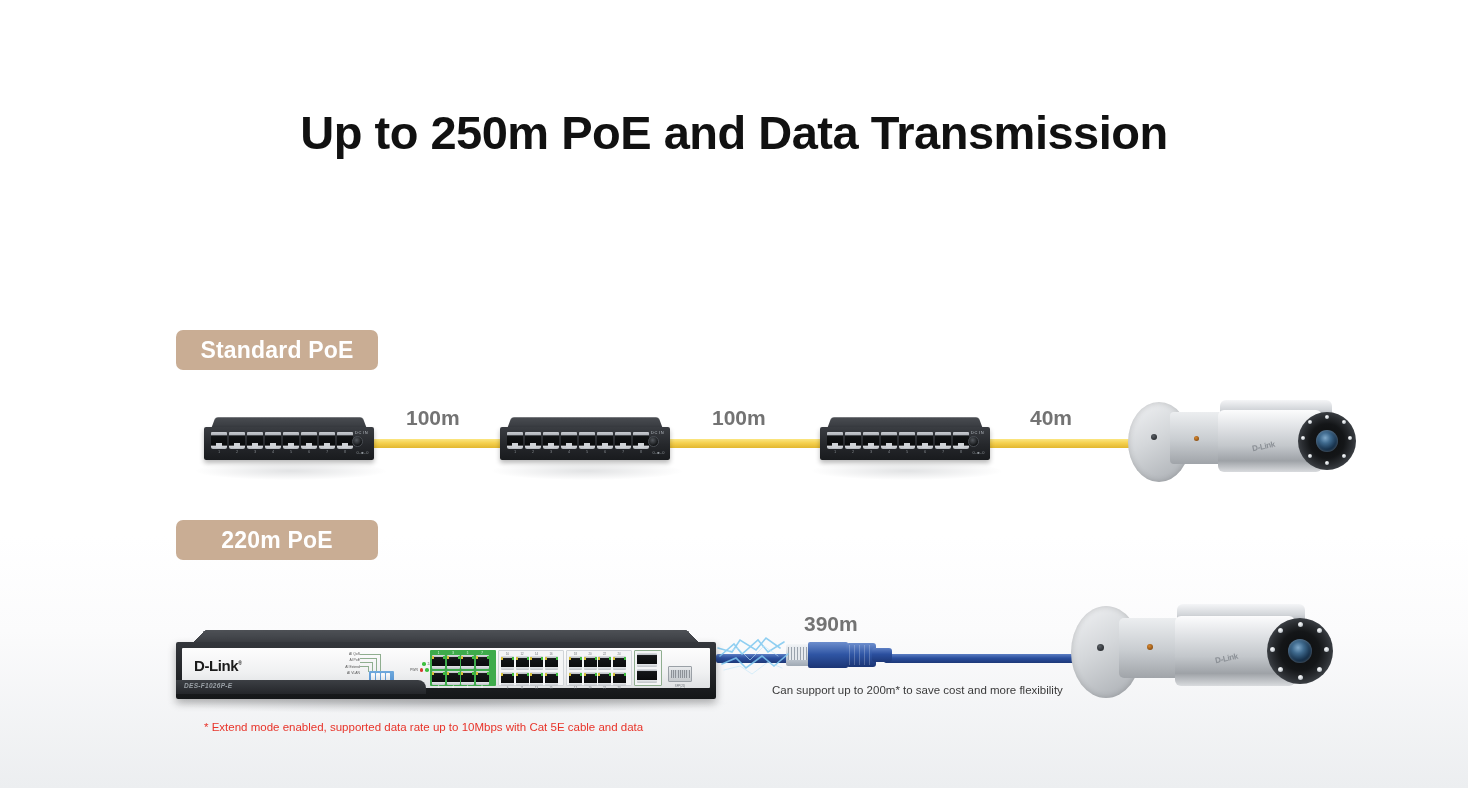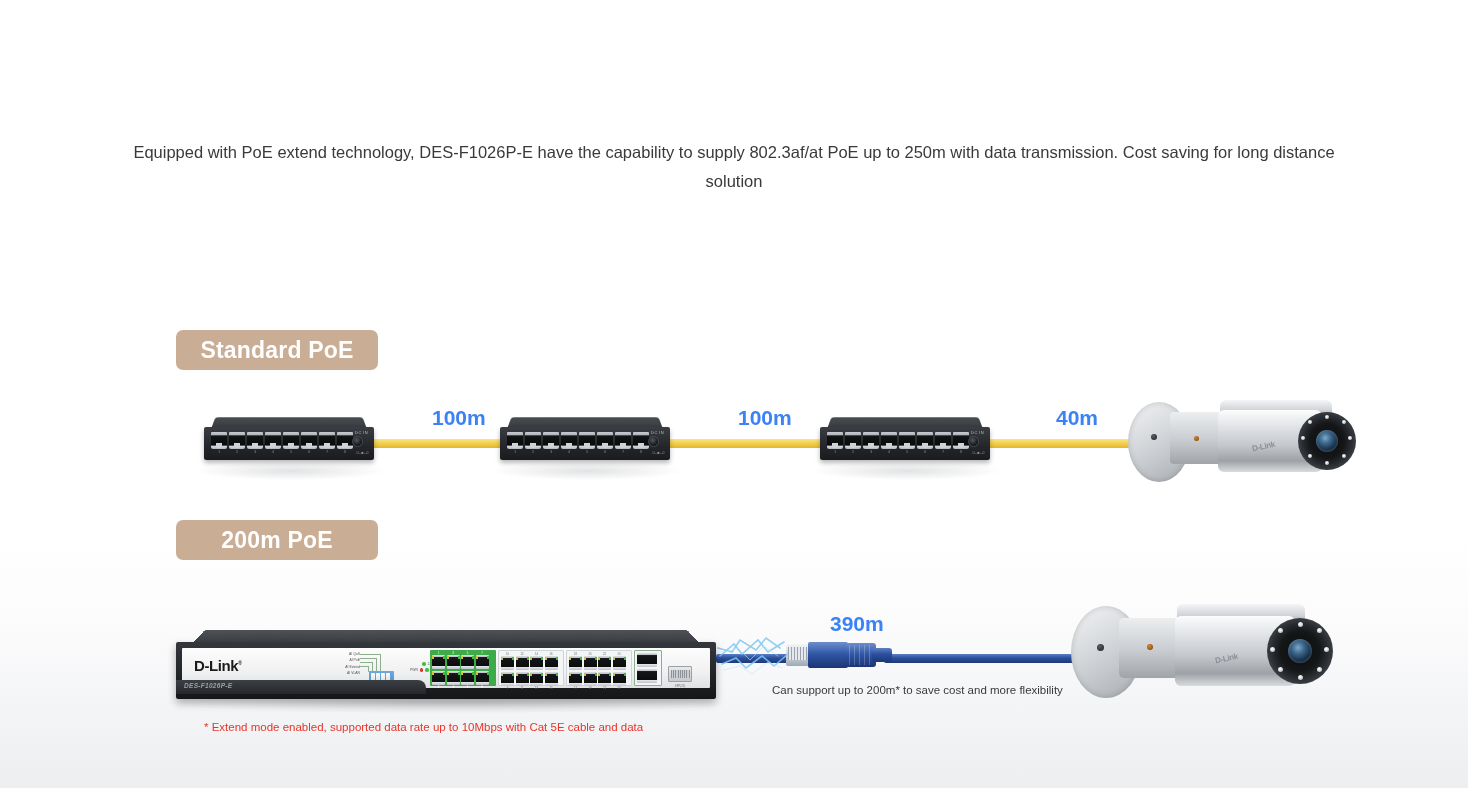--- a/index.html
+++ b/index.html
@@ -47,23 +47,22 @@
     letter-spacing:0.2px;
   }
   .badge-standard { left:176px; top:330px; }
   .badge-extended { left:176px; top:520px; }
 
   
   .dist {
     position:absolute;
     font-size:21px;
     font-weight:bold;
-    color:#3b82f6;
+    color:#737373;
     white-space:nowrap;
-    margin-left:26px;
   }
 
   
   .cable-y {
     position:absolute;
     height:9px;
     background:linear-gradient(180deg,#fbe681 0%,#f5d04e 45%,#e2b72f 100%);
     border-radius:2px;
   }
   .cable-b {
@@ -321,21 +320,21 @@
   .shadow {
     position:absolute;
     background:radial-gradient(ellipse at center,rgba(90,96,104,.18) 0%,rgba(90,96,104,0) 72%);
     border-radius:50%;
   }
 </style>
 </head>
 <body>
 
 <div class="header">
-  <div class="subtitle">Equipped with PoE extend technology, DES-F1026P-E have the capability to supply 802.3af/at PoE up to 250m with data transmission. Cost saving for long distance solution</div>
+  <div class="title">Up to 250m PoE and Data Transmission</div>
 </div>
 
 <div class="badge badge-standard">
   <span>Standard PoE</span>
 </div>
 
 <div class="cable-y" style="left:356px; top:439px; width:160px;"></div>
 <div class="cable-y" style="left:652px; top:439px; width:180px;"></div>
 <div class="cable-y" style="left:972px; top:439px; width:180px;"></div>
 
@@ -448,21 +447,21 @@
   <div class="irdot" style="left:186px; top:36px; width:4px; height:4px;"></div>
   <div class="irdot" style="left:179px; top:52px; width:4px; height:4px;"></div>
   <div class="irdot" style="left:186px; top:70px; width:4px; height:4px;"></div>
   <div class="irdot" style="left:203px; top:77px; width:4px; height:4px;"></div>
   <div class="irdot" style="left:220px; top:70px; width:4px; height:4px;"></div>
   <div class="irdot" style="left:226px; top:52px; width:4px; height:4px;"></div>
   <div class="irdot" style="left:220px; top:36px; width:4px; height:4px;"></div>
 </div>
 
 <div class="badge badge-extended">
-  <span>200m PoE</span>
+  <span>220m PoE</span>
 </div>
 
 <div class="cable-b" style="left:716px; top:654px; width:106px;"></div>
 <div class="cable-b" style="left:884px; top:654px; width:210px;"></div>
 
 <div style="position:absolute; left:786px; top:641px; width:104px; height:28px;">
   <div style="position:absolute; left:0; top:3px; width:24px; height:22px; background:linear-gradient(180deg,#f3f5f7 0%,#cfd6de 50%,#9fa9b4 100%); border-radius:2px;">
     <div style="position:absolute; left:2px; top:3px; width:19px; height:13px; background:repeating-linear-gradient(90deg,#9aa3ad 0 1.4px,#e6eaee 1.4px 3px);"></div>
   </div>
   <div style="position:absolute; left:22px; top:1px; width:40px; height:26px; background:linear-gradient(180deg,#6d8ecd 0%,#2f55a4 48%,#1b3574 100%); border-radius:2px;"></div>

